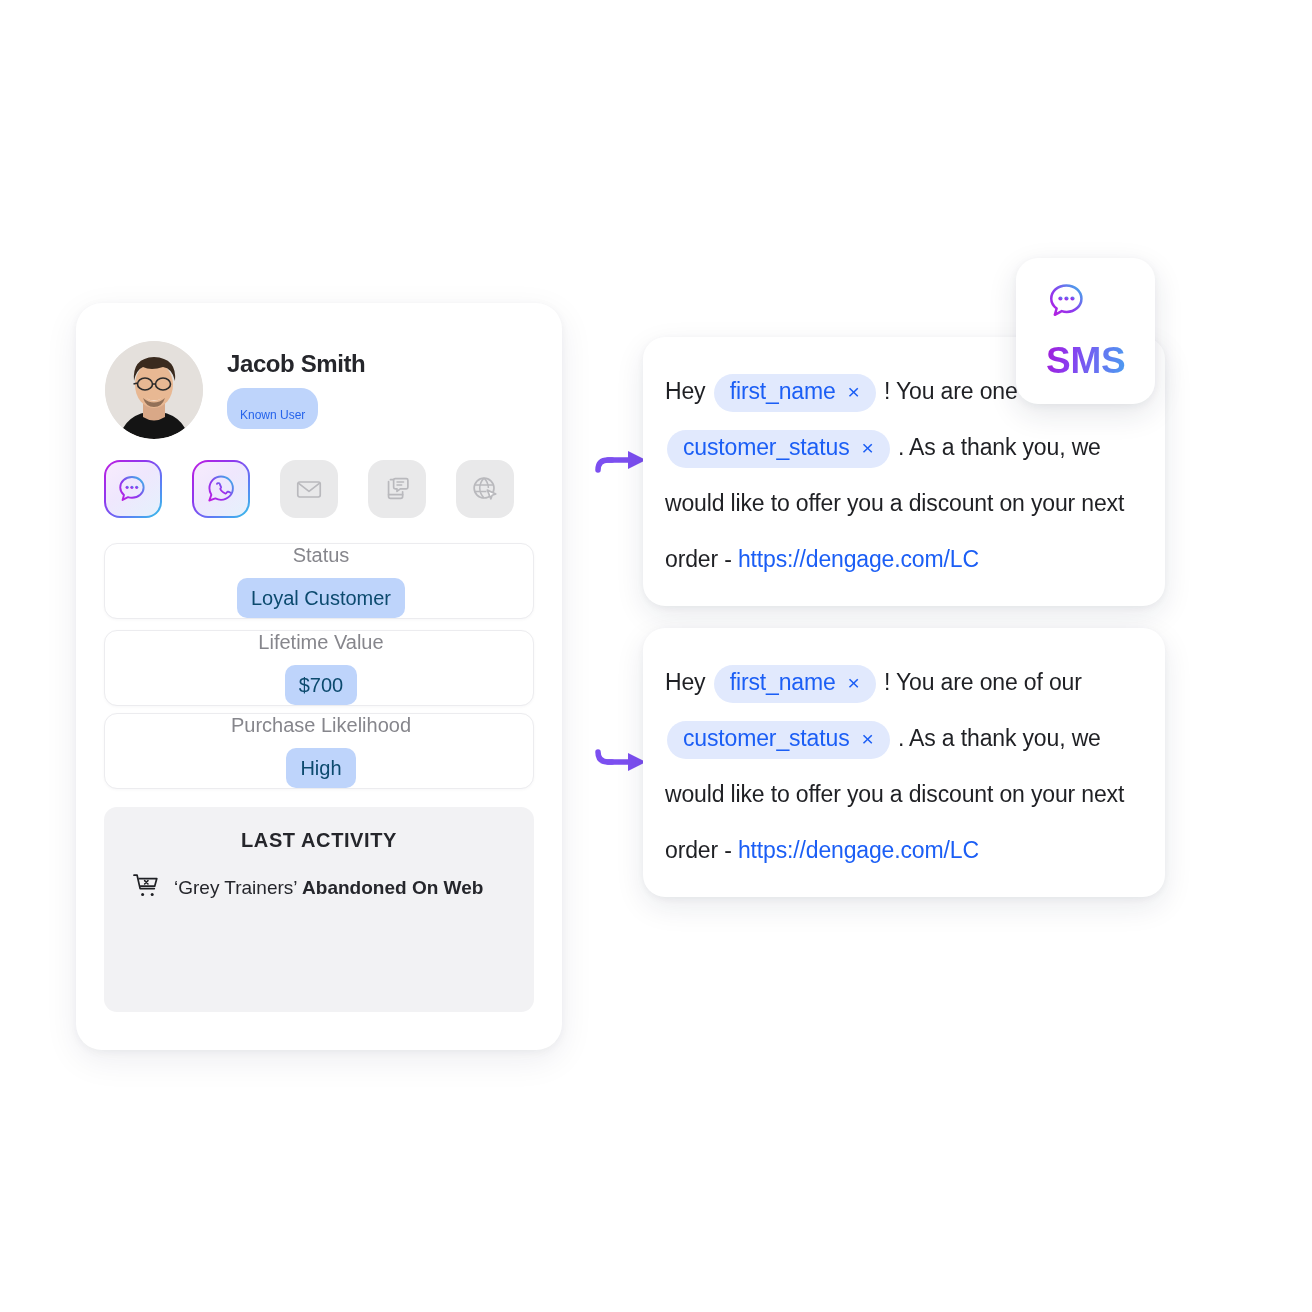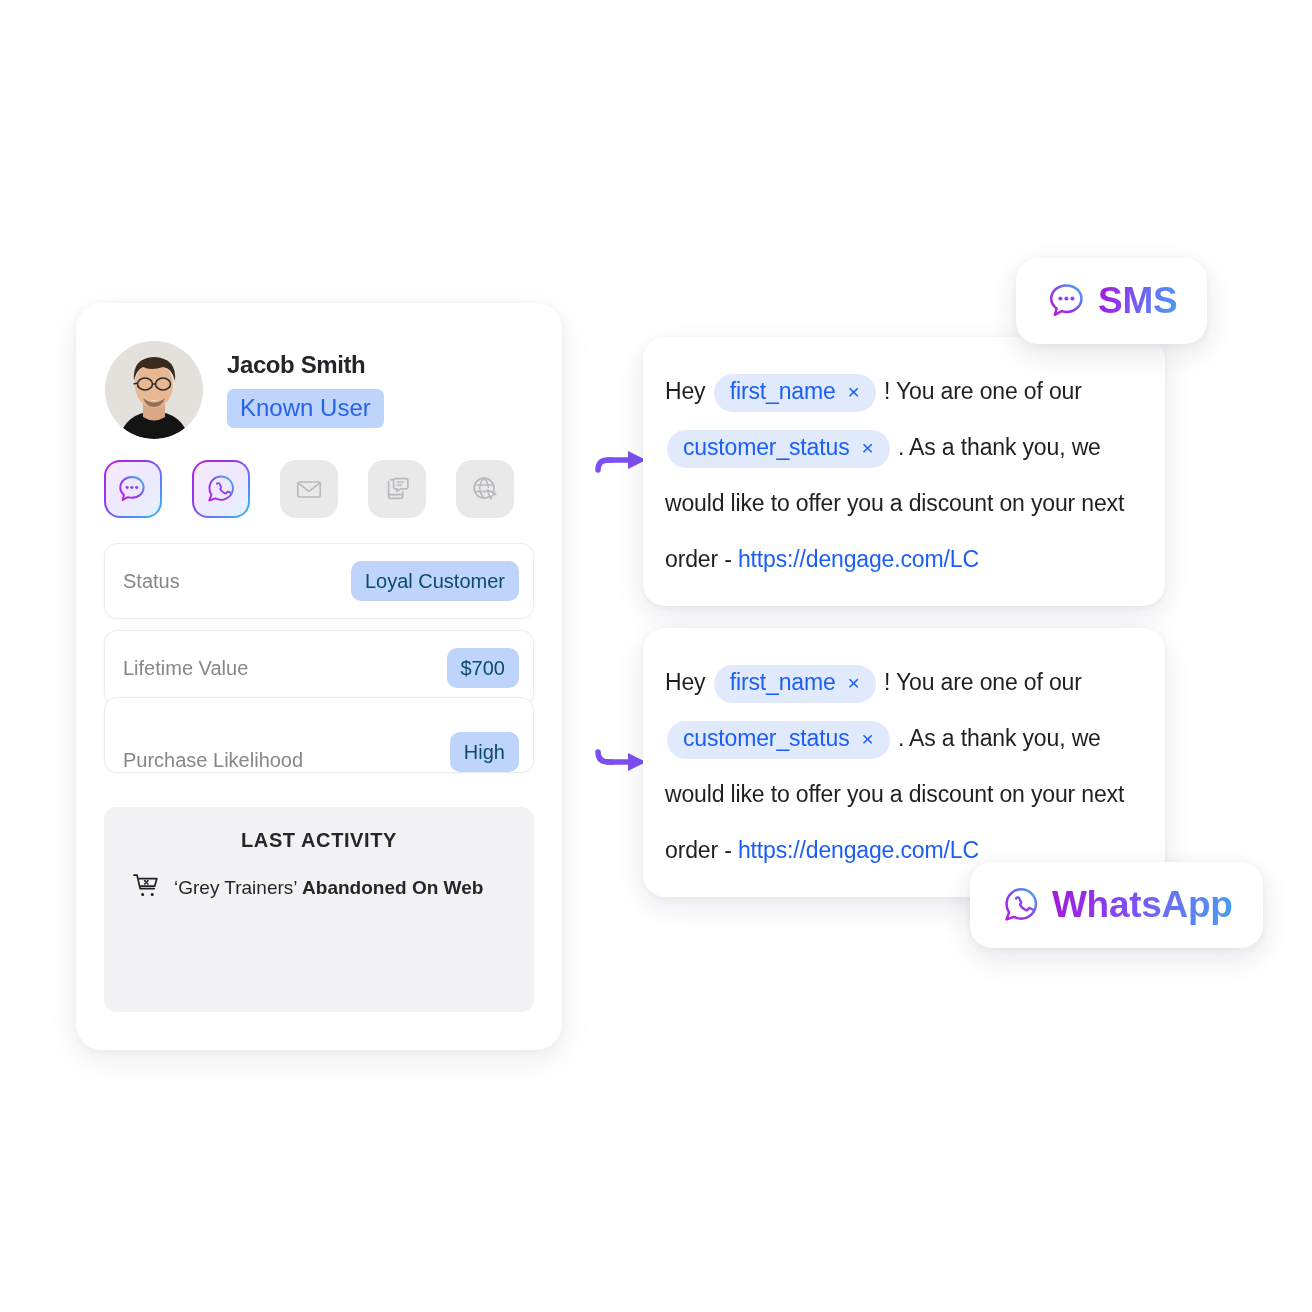--- a/index.html
+++ b/index.html
@@ -61,23 +61,23 @@
     font-size: 24px;
     font-weight: 700;
     color: #25262b;
     letter-spacing: -0.4px;
     line-height: 1.05;
   }
   .known-badge {
     margin-top: 11px;
     background: #bed4fb;
     color: #2563eb;
-    font-size: 24px;
-    border-radius: 7px;
-    padding: 7px 13px 8px;
+    font-size: 12px;
+    border-radius: 17px;
+    padding: 21px 13px 8px;
     line-height: 1;
   }
 
   
   .channel-row {
     position: absolute;
     left: 28px;
     top: 157px;
     display: flex;
     gap: 30px;
@@ -112,36 +112,37 @@
     width: 430px;
     height: 76px;
     background: #ffffff;
     border: 1px solid #ececef;
     border-radius: 13px;
     display: flex;
     align-items: center;
     justify-content: space-between;
     padding: 0 14px 0 18px;
     box-shadow: 0 1px 3px rgba(26,32,64,0.035);
+    flex-direction: column;
   }
   .attr-label {
     font-size: 20px;
     color: #86868c;
   }
   .attr-value {
     background: #bed4fb;
     color: #0c4a6e;
     font-size: 20px;
     border-radius: 10px;
     padding: 10px 14px;
     line-height: 1;
   }
   .attr-status { top: 240px; }
   .attr-ltv    { top: 327px; }
-  .attr-pl     { top: 394px; align-items: flex-end; }
+  .attr-pl     { top: 410px; }
 
   
   .activity {
     position: absolute;
     left: 28px;
     top: 504px;
     width: 430px;
     height: 205px;
     background: #f2f2f4;
     border-radius: 13px;
@@ -213,23 +214,24 @@
   .msg-link { color: #1b5ef5; }
 
   
   .chan-badge {
     position: absolute;
     background: #ffffff;
     border-radius: 22px;
     box-shadow: 0 10px 30px rgba(26,32,64,0.11),
                 0 2px 8px rgba(26,32,64,0.05);
     display: flex;
-    align-items: center;
-    gap: 10px;
+    align-items: flex-start;
+    gap: 18px;
     padding: 22px 30px;
+    flex-direction: column;
   }
   .badge-sms  { left: 1016px; top: 258px; }
   .badge-wa   { left: 970px; top: 862px; }
 
   .badge-text {
     font-size: 37px;
     font-weight: 700;
     letter-spacing: -0.3px;
     background: linear-gradient(100deg,#a21cd8 0%,#8b3bef 30%,#6a6ef2 62%,#4a9ef0 100%);
     -webkit-background-clip: text;
@@ -459,28 +461,14 @@
         </linearGradient>
       </defs>
       <path d="M27 14.2c0 5.6-5 10.1-11.2 10.1-1.3 0-2.6-.2-3.8-.6l-5.3 2.8 1.4-4.8C5.7 19.8 4 17.2 4 14.2 4 8.6 9 4.1 15.5 4.1S27 8.6 27 14.2z" stroke="url(#g3)" stroke-width="1.9" stroke-linejoin="round"></path>
       <circle cx="11" cy="14.1" r="1.6" fill="url(#g3)"></circle>
       <circle cx="15.6" cy="14.1" r="1.6" fill="url(#g3)"></circle>
       <circle cx="20.2" cy="14.1" r="1.6" fill="url(#g3)"></circle>
     </svg>
     <span class="badge-text">SMS</span>
   </div>
 
-  <div class="chan-badge badge-wa">
-    <svg width="42" height="42" viewBox="0 0 32 32" fill="none">
-      <defs>
-        <linearGradient id="g4" x1="0" y1="1" x2="1" y2="0">
-          <stop offset="0%" stop-color="#b81ddf"></stop>
-            <stop offset="45%" stop-color="#8b3bef"></stop>
-          <stop offset="100%" stop-color="#3fb6ea"></stop>
-        </linearGradient>
-      </defs>
-      <path d="M16 4c6.3 0 11.4 5 11.4 11.2S22.3 26.4 16 26.4c-2 0-3.8-.5-5.4-1.4L5 27l1.9-5.4c-1.2-1.8-1.9-3.9-1.9-6.4C5 9 10.1 4 16 4z" stroke="url(#g4)" stroke-width="1.9" stroke-linejoin="round"></path>
-      <path d="M12.2 11c.3-.7.6-.7.9-.7h.8c.3 0 .6 0 .9.7.3.8 1.1 2.6 1.2 2.8.1.2.1.4 0 .7-.1.2-.2.4-.4.6-.2.2-.4.4-.2.8.2.4.9 1.5 1.9 2.4 1.3 1.1 2.4 1.5 2.7 1.7.4.2.6.1.8-.1.2-.2.9-1 1.1-1.4.2-.4.5-.3.8-.2.3.1 2 .9 2.3 1.1" stroke="url(#g4)" stroke-width="1.8" stroke-linecap="round" stroke-linejoin="round"></path>
-    </svg>
-    <span class="badge-text">WhatsApp</span>
-  </div>
 
 </div>
 
 </body></html>

